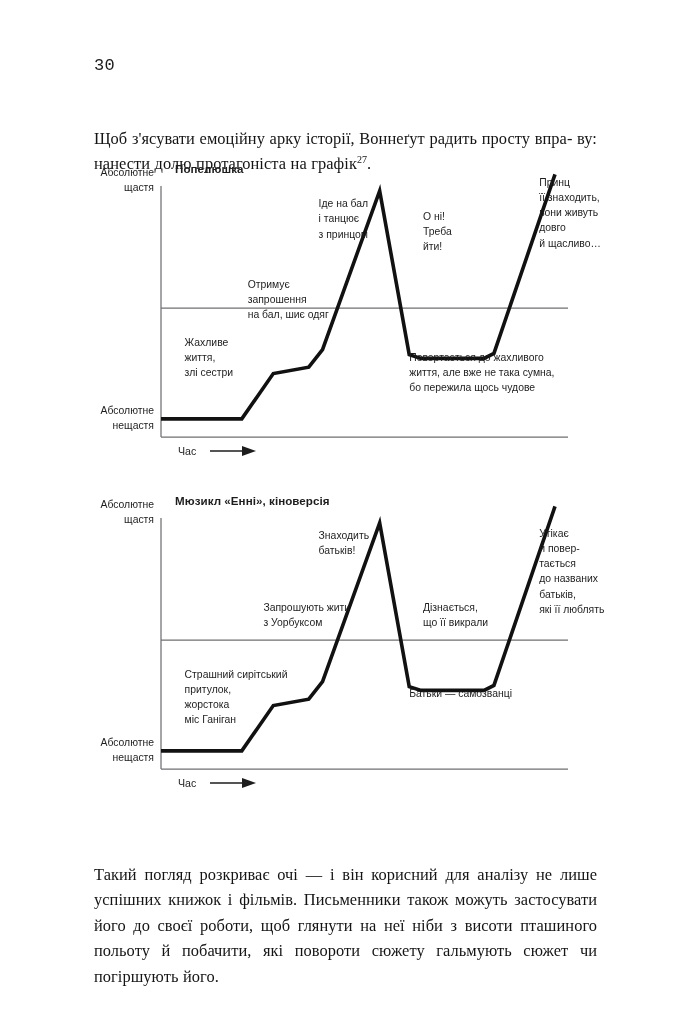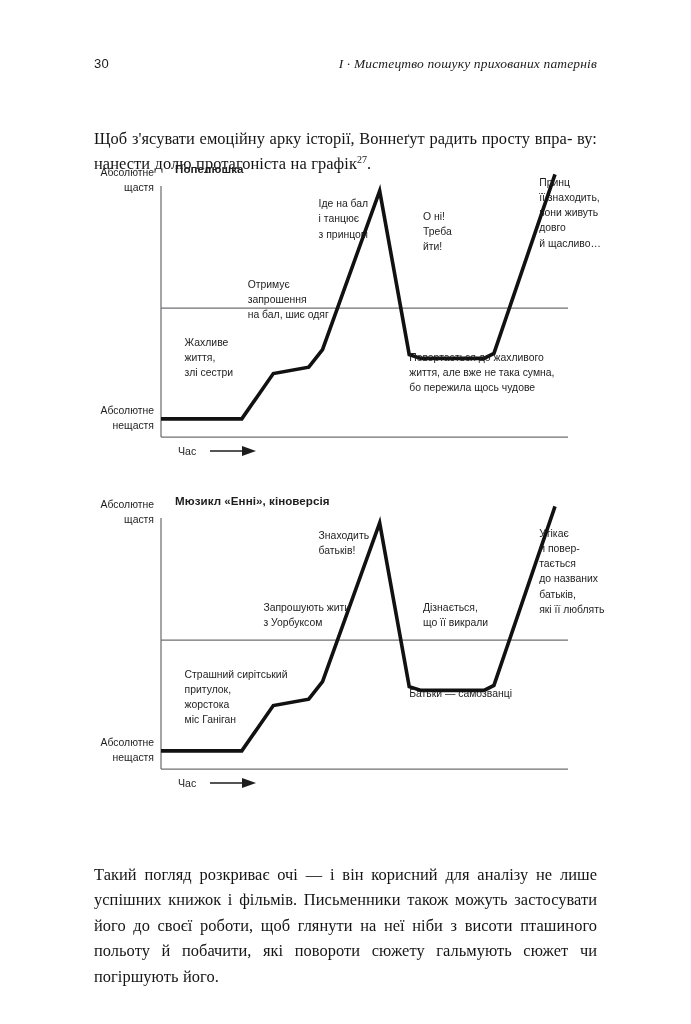--- a/index.html
+++ b/index.html
@@ -26,22 +26,22 @@
     position: absolute;
     top: 56px;
     left: 94px;
     right: 94px;
     height: 20px;
   }
   .folio {
     position: absolute;
     left: 0;
     top: 0;
-    font-family: Liberation Sans, sans-serif;
-    font-size: 13px;
+    font-family: Liberation Mono, monospace;
+    font-size: 17px;
     letter-spacing: .2px;
     color: #1b1b1b;
   }
   .runhead-title {
     position: absolute;
     right: 0;
     top: 0;
     font-family: "Liberation Serif", serif;
     font-style: italic;
     font-size: 13.5px;
@@ -131,21 +131,20 @@
   }
   .time-arrow-head { fill: #1d1d1d; }
 </style>
 </head>
 <body>
 
 <div class="page">
 
   <div class="runhead">
     <div class="folio">30</div>
-    <div class="runhead-title">I · Мистецтво пошуку прихованих патернів</div>
   </div>
 
   <div class="para p-intro">
     <span>Щоб з'ясувати емоційну арку історії, Воннеґут радить просту впра-</span>
     <span>ву: нанести долю протагоніста на графік</span><sup>27</sup><span>.</span>
   </div>
 
   <div class="figure fig1">
     <svg class="fig-svg" id="svg-0" width="691" height="310" viewBox="0 0 691 310">
         <text x="175" y="13" class="chart-title">Попелюшка</text>

